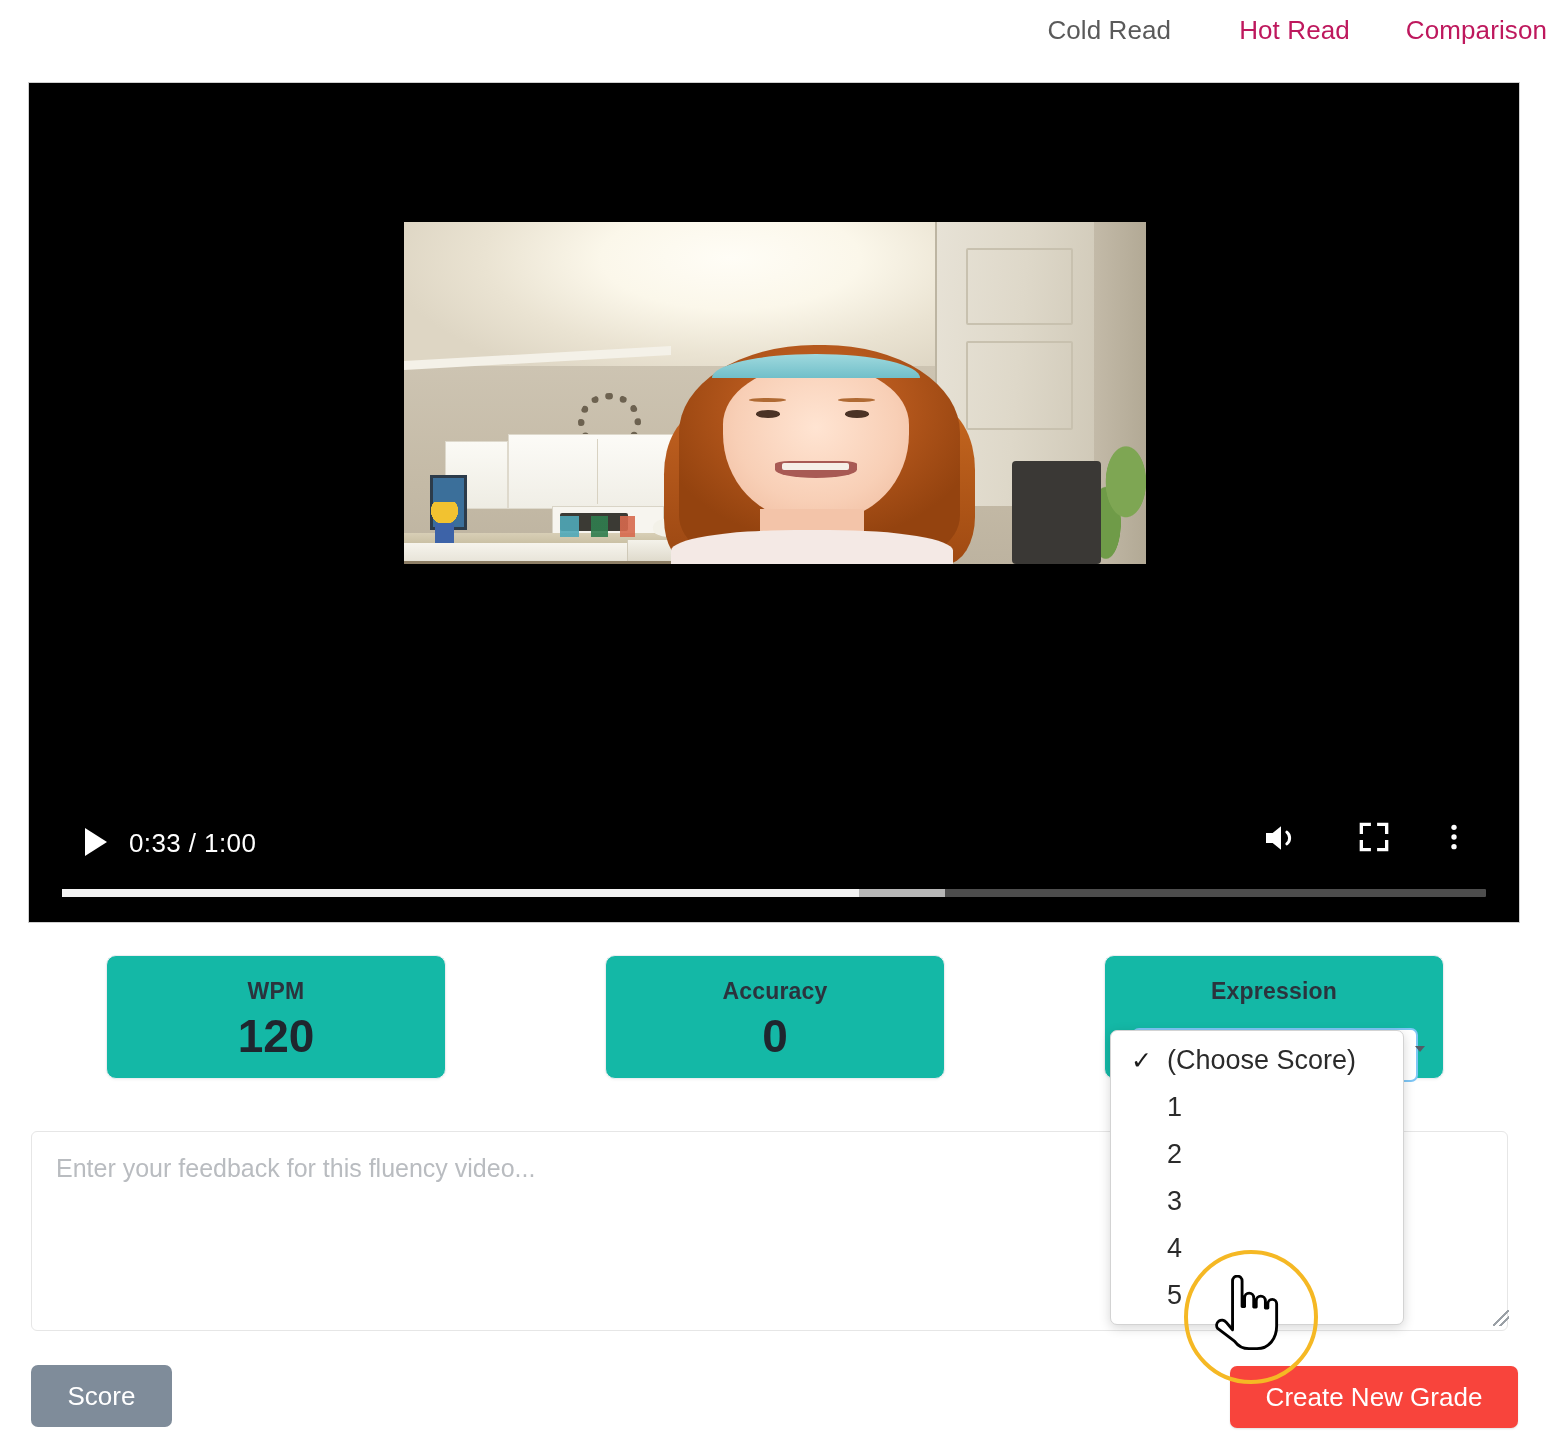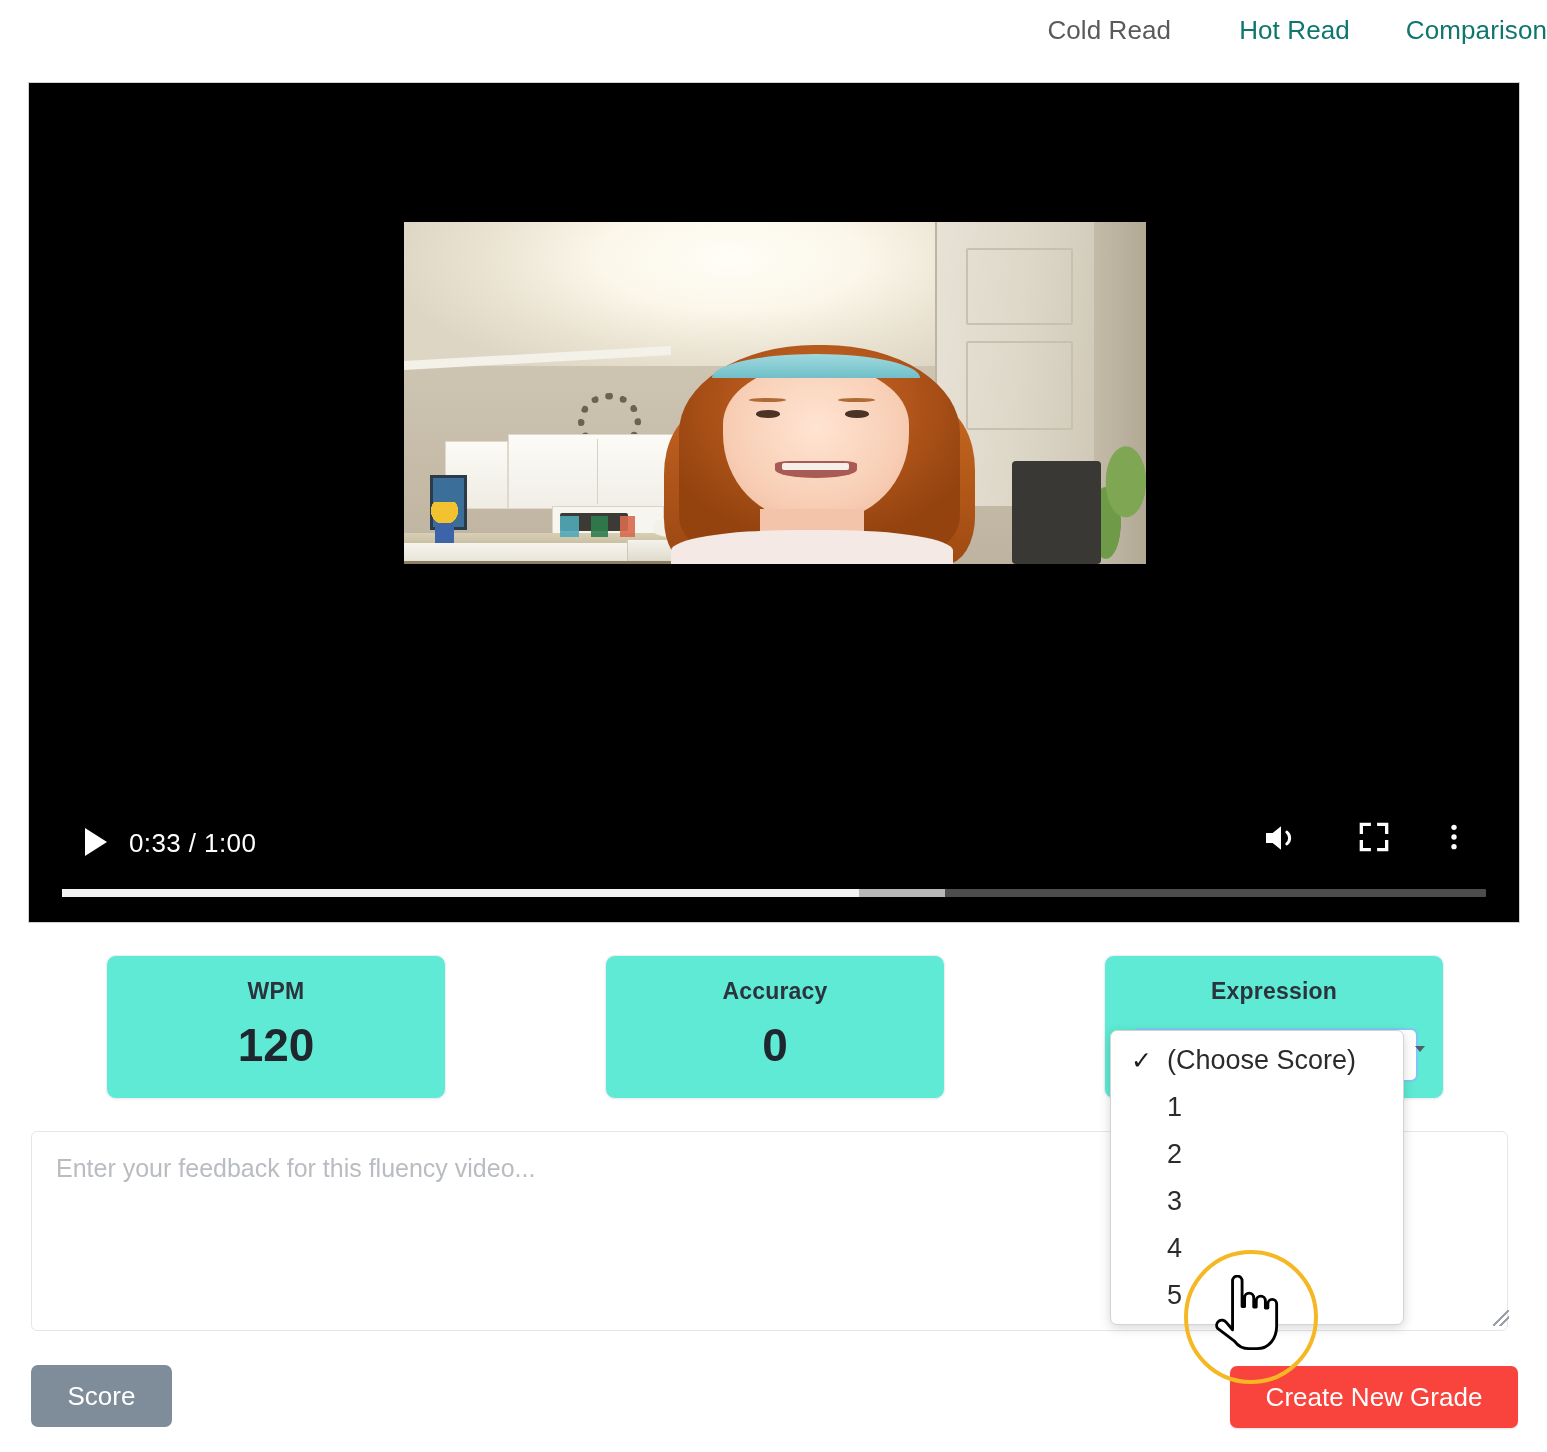--- a/index.html
+++ b/index.html
@@ -25,21 +25,21 @@
     justify-content: flex-end;
   }
   .tab {
     font-size: 26px;
     letter-spacing: 0.1px;
     margin-right: 0;
     white-space: nowrap;
     text-decoration: none;
   }
   .tab.active { color: #5a5a5a; }
-  .tab.link { color: #0f766e; }
+  .tab.link { color: #be185d; }
   .tab-gap-1 { width: 68px; }
   .tab-gap-2 { width: 56px; }
 
   
   #video-player {
     position: absolute;
     left: 29px; top: 83px;
     width: 1490px; height: 839px;
     background: #000000;
     box-shadow: 0 0 0 1px #cfcfcf;
@@ -255,37 +255,37 @@
     width:61.5%; background:#b7b7b7;
   }
   #progress-played {
     position:absolute; left:0; top:0; height:100%;
     width:56.2%; background:#f2f2f2;
   }
 
   
   .metric-card {
     position:absolute;
-    top:955px; height:144px;
-    background:#5eead4;
+    top:955px; height:124px;
+    background:#14b8a6;
     border:1px solid #eceef1;
     border-radius:10px;
     box-shadow:0 1px 3px rgba(20,25,40,.05);
   }
   #card-wpm { left:106px; width:340px; }
   #card-accuracy { left:605px; width:340px;text-decoration:underline; }
   #card-expression { left:1104px; width:340px; }
   .metric-label {
     position:absolute; left:0; top:22px; width:100%;
     text-align:center;
     font-size:23px; font-weight:700; color:#2b333d;
     letter-spacing:0.2px;
   }
   .metric-value {
-    position:absolute; left:0; top:62px; width:100%;
+    position:absolute; left:0; top:53px; width:100%;
     text-align:center;
     font-size:46px; font-weight:700; color:#1f262e;
   }
   #expression-select {
     position:absolute; left:27px; top:72px;
     width:286px; height:54px;
     border:2px solid #7ec6f5;
     border-radius:7px;
     background:#ffffff;
     font-family:"Liberation Sans", sans-serif;

